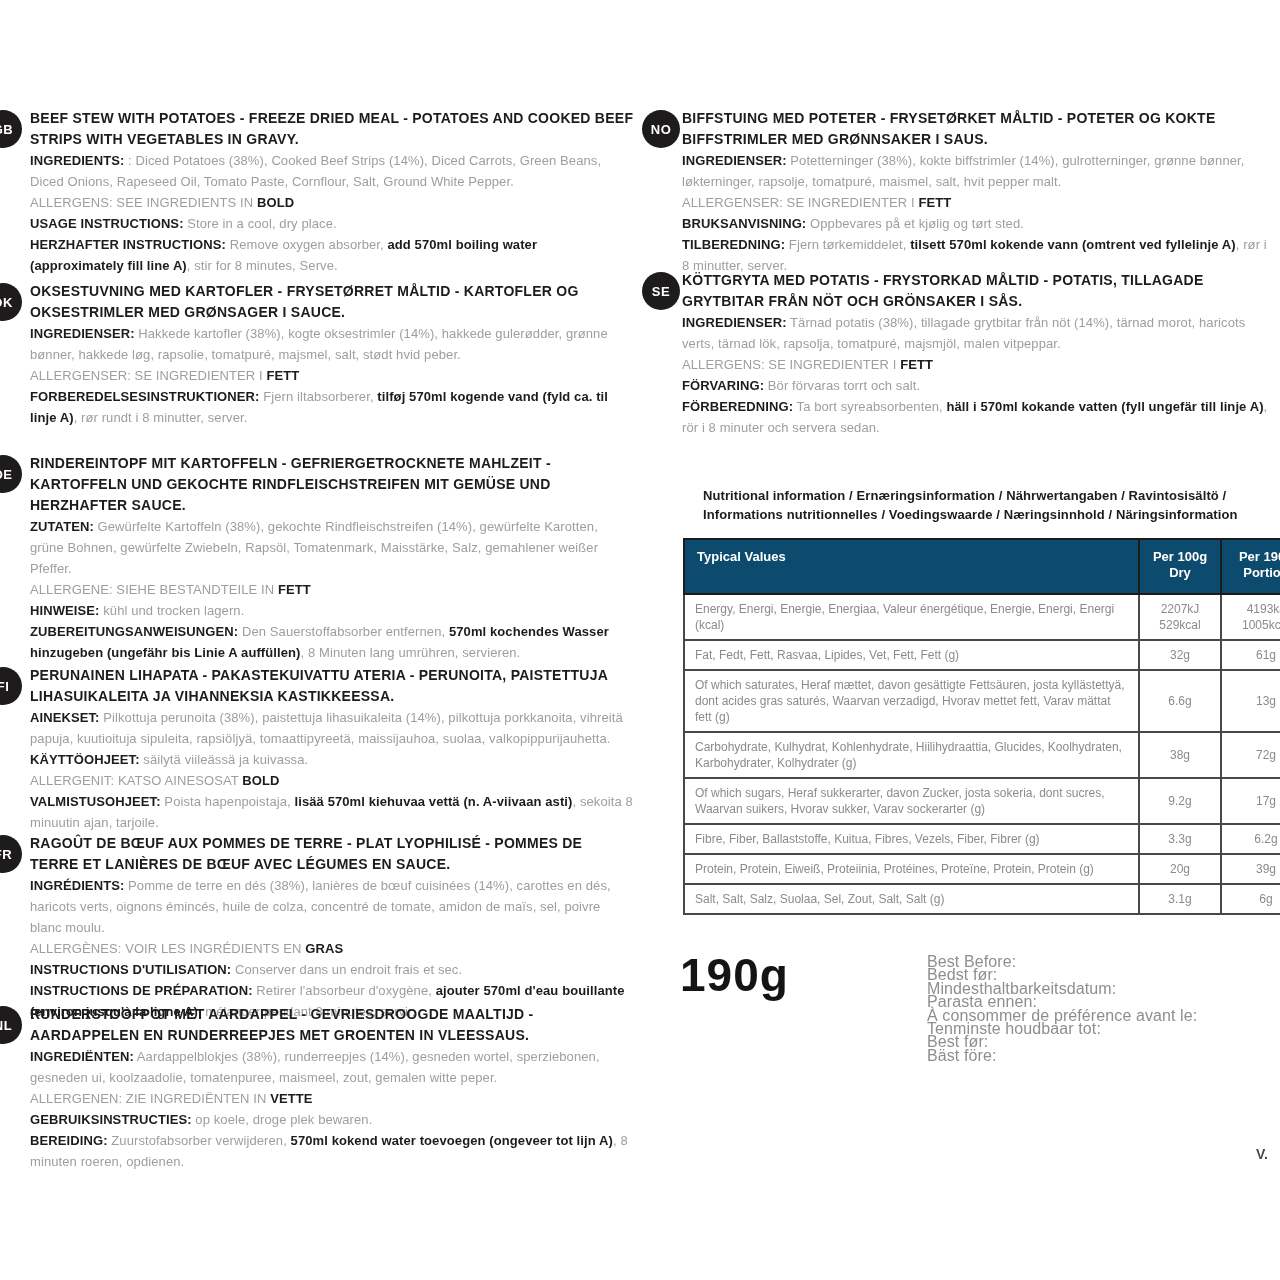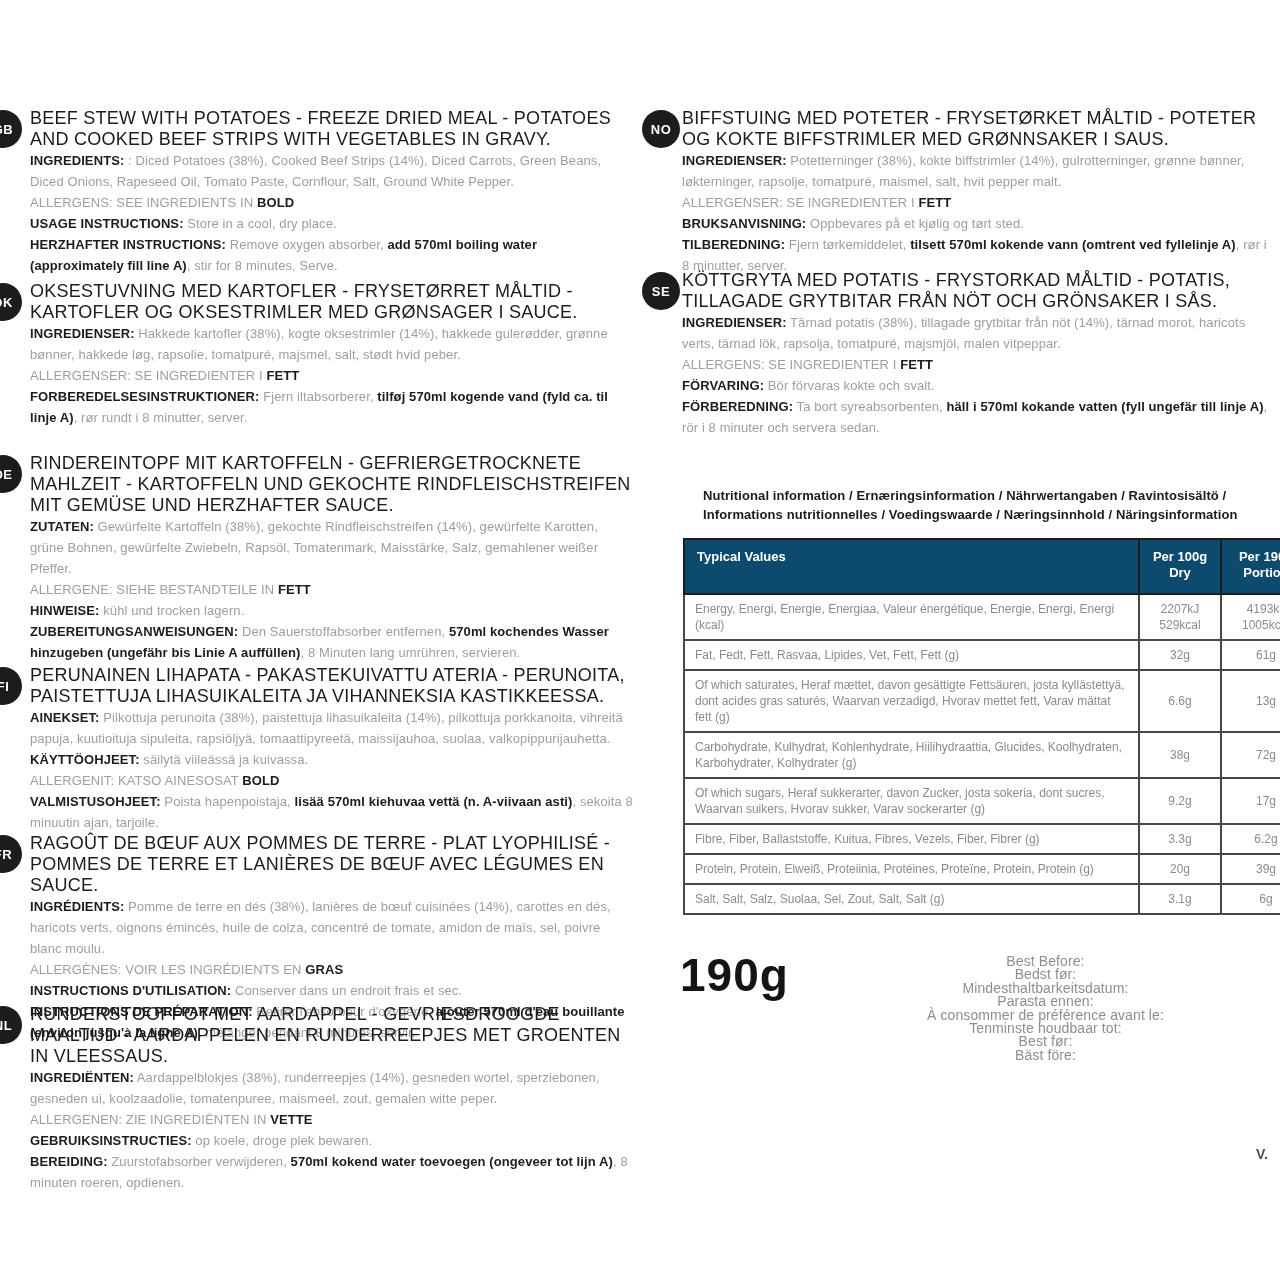--- a/index.html
+++ b/index.html
@@ -15,21 +15,21 @@
     background:#1d1b1c;color:#ffffff;font-weight:bold;font-size:13px;
     display:flex;align-items:center;justify-content:center;letter-spacing:.5px;
   }
   .col-left{left:0;}
   .col-right{left:640px;}
   .col-left .badge{left:-16px;}
   .col-right .badge{left:2px;}
   .col-left .sec-text{margin-left:30px;width:604px;}
   .col-right .sec-text{margin-left:42px;width:594px;}
   .title{
-    font-size:18px;font-weight:normal;color:#1d1b1c;line-height:21px;
+    font-size:14px;font-weight:bold;color:#1d1b1c;line-height:21px;
     letter-spacing:.25px;margin:0;
   }
   .para{margin:0;font-size:13px;line-height:21px;letter-spacing:.1px;}
   .t-label,.t-bold{font-weight:bold;color:#1d1b1c;}
   .t-body{color:#9e9e9e;}
   
   #sec-0{top:108px;} #sec-1{top:281px;} #sec-2{top:453px;}
   #sec-3{top:665px;} #sec-4{top:833px;} #sec-5{top:1004px;}
   #sec-6{top:108px;} #sec-7{top:270px;}
   
@@ -50,21 +50,21 @@
   table.nutri th.val,table.nutri td.val{text-align:center;white-space:pre-line;}
   table.nutri td{padding:6px 10px;color:#8b8b8b;line-height:16px;vertical-align:middle;}
   table.nutri td.label{text-align:left;}
   
   .weight{
     position:absolute;left:680px;top:948px;
     font-size:46px;font-weight:bold;color:#151314;letter-spacing:1px;
   }
   .best-before{
     position:absolute;left:927px;top:955px;
-    font-size:14px;line-height:13.4px;color:#8e8e8e;letter-spacing:.1px;text-align:center;
+    font-size:16px;line-height:13.4px;color:#8e8e8e;letter-spacing:.1px;
   }
   .version{
     position:absolute;left:1256px;top:1146px;
     font-size:14px;color:#4a4a4a;font-weight:bold;
   }
 </style>
 </head>
 <body>
 
 <div class="page">
@@ -159,21 +159,21 @@
     </div>
   </div>
 
   <div class="sec col-right" id="sec-7">
     <span class="badge">SE</span>
     <div class="sec-text">
       <h2 class="title">KÖTTGRYTA MED POTATIS - FRYSTORKAD MÅLTID - POTATIS, TILLAGADE GRYTBITAR FRÅN NÖT OCH GRÖNSAKER I SÅS.</h2>
       <div>
           <p class="para"><span class="t-label">INGREDIENSER:</span><span class="t-body"> Tärnad potatis (38%), tillagade grytbitar från nöt (14%), tärnad morot, haricots verts, tärnad lök, rapsolja, tomatpuré, majsmjöl, malen vitpeppar.</span></p>
           <p class="para"><span class="t-body">ALLERGENS: SE INGREDIENTER I </span><span class="t-bold">FETT</span></p>
-          <p class="para"><span class="t-label">FÖRVARING:</span><span class="t-body"> Bör förvaras kokte och svalt.</span></p>
+          <p class="para"><span class="t-label">FÖRVARING:</span><span class="t-body"> Bör förvaras torrt och salt.</span></p>
           <p class="para"><span class="t-label">FÖRBEREDNING:</span><span class="t-body"> Ta bort syreabsorbenten, </span><span class="t-bold">häll i 570ml kokande vatten (fyll ungefär till linje A)</span><span class="t-body">, rör i 8 minuter och servera sedan.</span></p>
         </div>
     </div>
   </div>
 
   <div class="nutri-head">Nutritional information / Ernæringsinformation / Nährwertangaben / Ravintosisältö / Informations nutritionnelles / Voedingswaarde / Næringsinnhold / Näringsinformation</div>
 
   <table class="nutri">
     <colgroup>
       <col style="width:455px">

